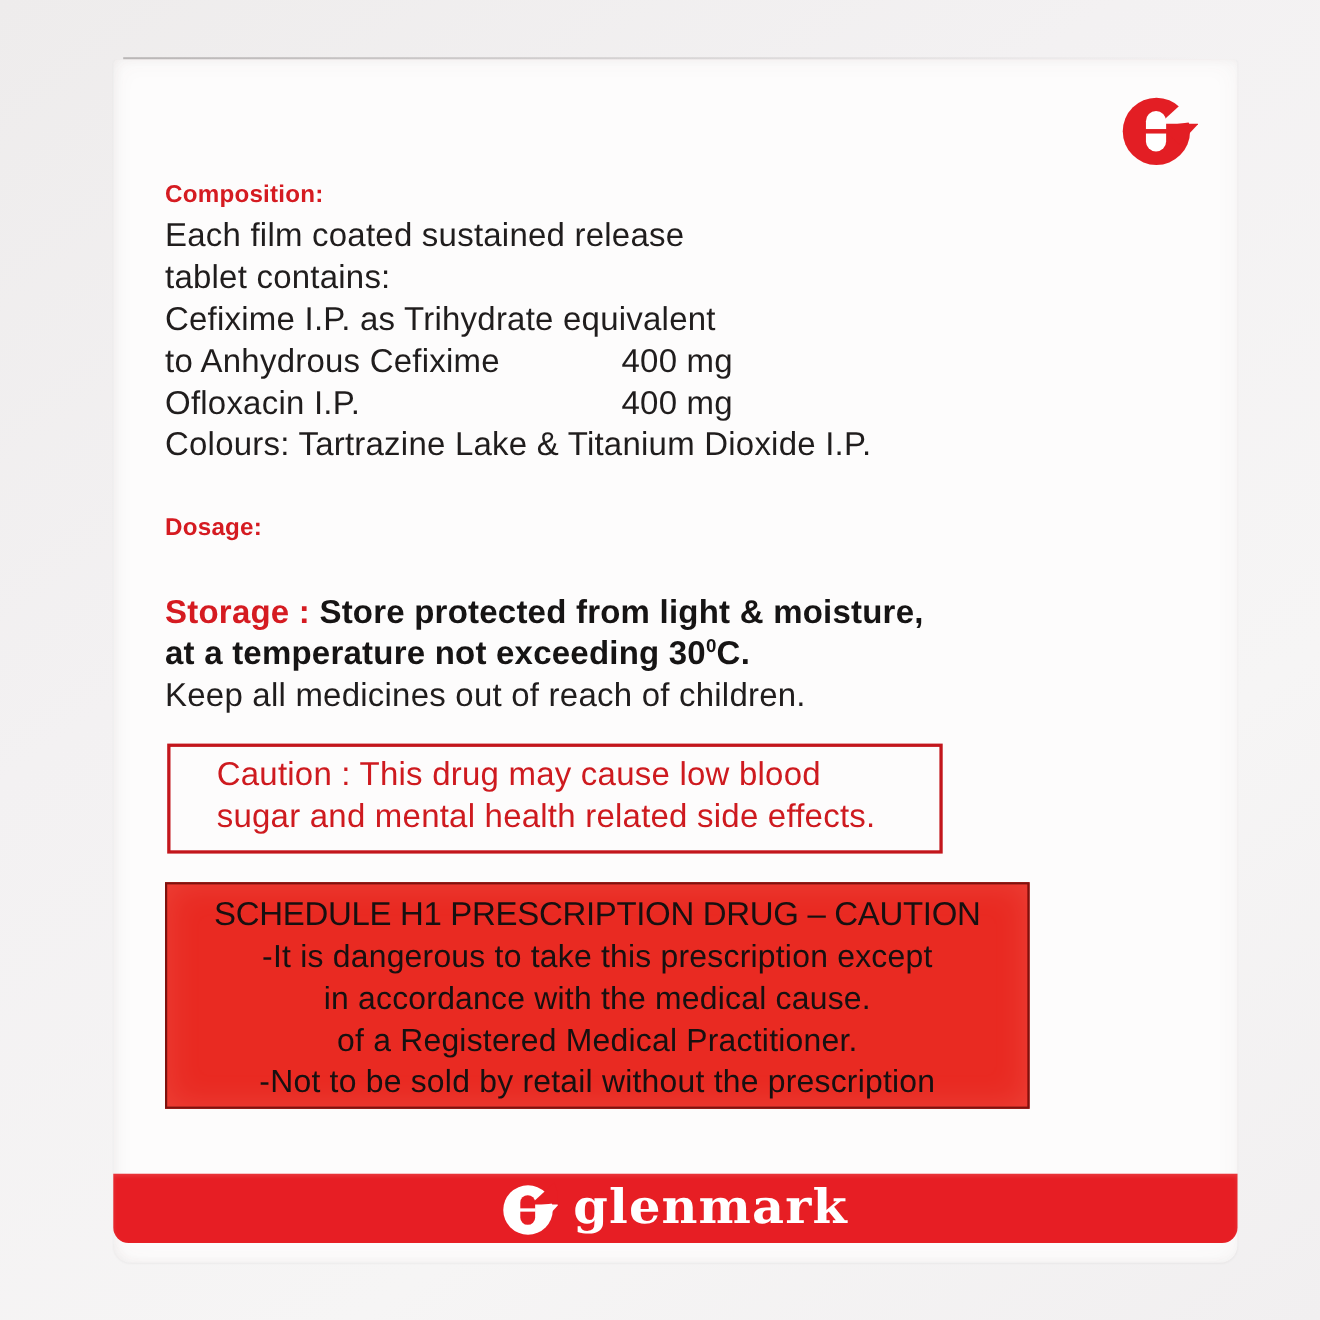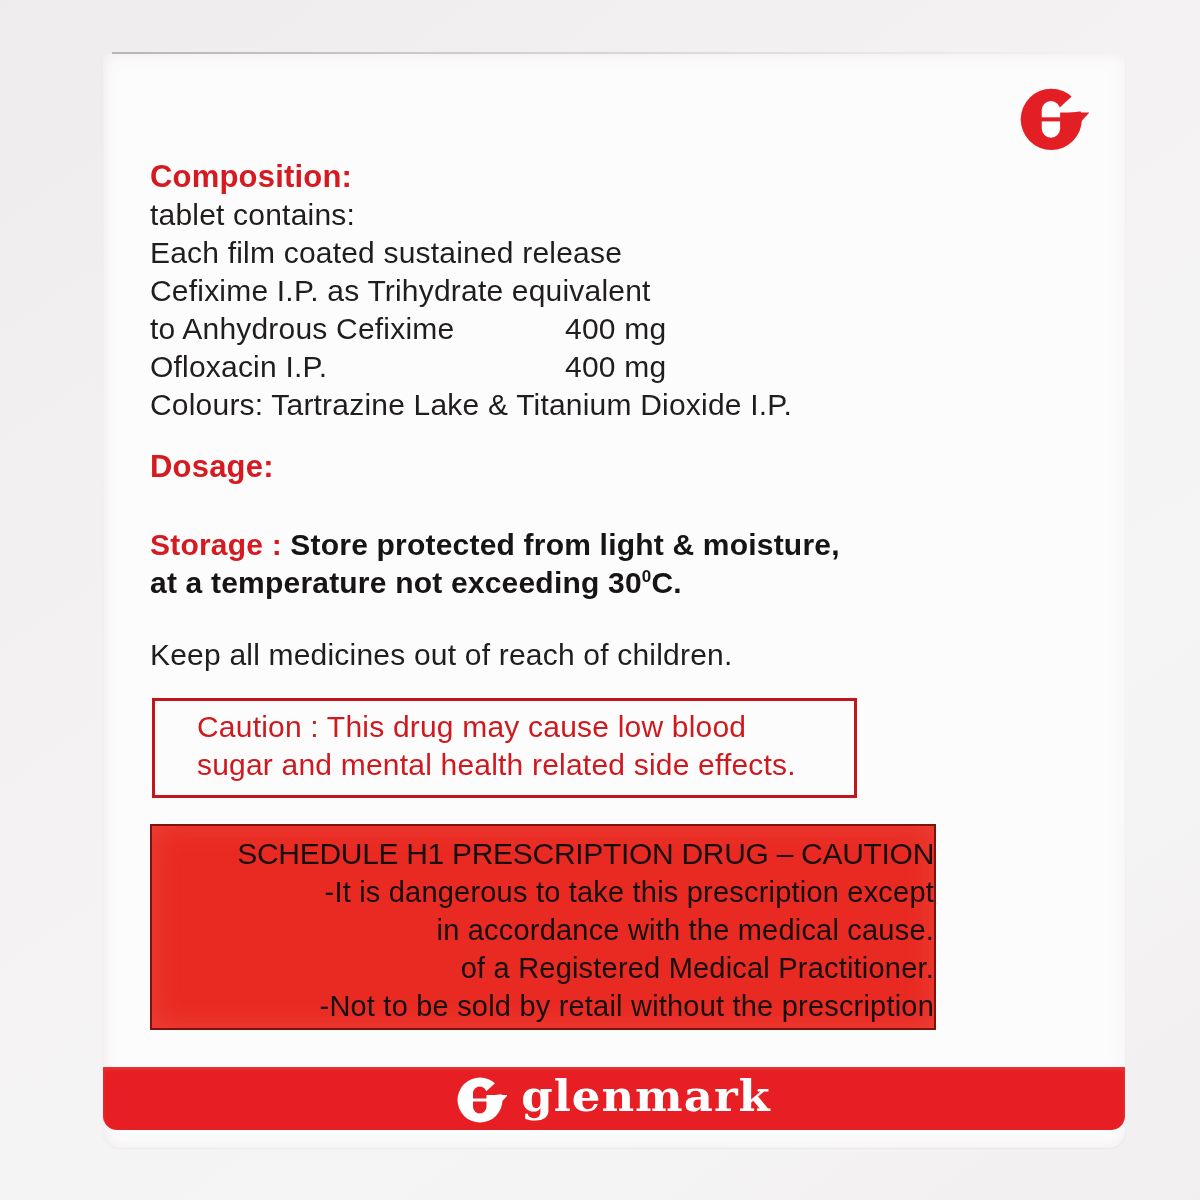--- a/index.html
+++ b/index.html
@@ -21,37 +21,37 @@
     position:absolute;left:103px;top:54px;width:1022px;height:1094px;
     background:#fdfcfc;
     border-radius:4px 4px 16px 16px;
     box-shadow:inset 0 0 22px rgba(90,70,70,.05), inset 3px 0 8px rgba(90,70,70,.05), 0 1px 2px rgba(0,0,0,.04);
   }
   .logo-top{position:absolute;right:36px;top:30px;width:70px;height:68px;}
   .content{
     position:absolute;left:47px;top:104px;width:940px;
     color:#201d1d;font-size:30px;line-height:38px;letter-spacing:.2px;
   }
-  .h-red{color:#d51b21;font-weight:bold;margin:0;font-size:31px;line-height:38px;}
+  .h-red{color:#d51b21;font-weight:bold;margin:0;font-size:22px;line-height:38px;}
   .line{position:relative;}
   .amount{position:absolute;left:415px;top:0;}
-  .sect-dosage{margin-top:24px;}
+  .sect-dosage{margin-top:36px;}
   .sect-storage{margin-top:40px;font-weight:bold;color:#161414;}
   .storage-label{color:#d51b21;font-weight:bold;}
   .deg{font-size:17px;vertical-align:super;line-height:0;}
-  .keep-line{margin-top:34px;}
+  .keep-line{}
   .caution-box{
     margin-top:24px;margin-left:2px;width:705px;height:100px;
     border:3px solid #c3161c;box-sizing:border-box;
     padding:7px 0 0 42px;color:#ce1a1f;
   }
   .schedule-box{
     margin-top:26px;width:786px;height:206px;box-sizing:border-box;
     background:#e92a22;border:2px solid #7e120e;
-    color:#171010;text-align:right;padding-top:9px;
+    color:#171010;text-align:center;padding-top:9px;
     box-shadow:inset 0 0 30px rgba(255,180,160,.18);
   }
   .schedule-title{font-size:30px;line-height:38px;letter-spacing:-.3px;}
   .schedule-line{font-size:29px;line-height:38px;}
   .footer-band{
     position:absolute;left:0;right:0;bottom:18px;height:63px;
     background:#e71e24;border-radius:0 0 14px 14px;
     display:flex;align-items:center;justify-content:center;gap:14px;
     box-shadow:inset 0 2px 4px rgba(255,255,255,.12);
   }
@@ -74,22 +74,22 @@
       <circle cx="46" cy="52" r="45" fill="#e31e24"></circle>
       <polygon points="46,46 94,2 106,38" fill="#fdfcfc"></polygon>
       <path d="M 50 42 L 102 42 L 76 70 Z" fill="#e31e24"></path>
       <rect x="32" y="25" width="27" height="54" rx="13.5" fill="#ffffff"></rect>
       <rect x="31" y="49" width="29" height="6" fill="#e31e24"></rect>
     </svg>
 
     <div class="content">
 
       <div class="h-red">Composition:</div>
+      <div class="line">Each film coated sustained release</div>
       <div class="line">tablet contains:</div>
-      <div class="line">Each film coated sustained release</div>
 
       <div class="line">Cefixime I.P. as Trihydrate equivalent</div>
       <div class="line">
         <span>to Anhydrous Cefixime</span>
         <span class="amount">400 mg</span>
       </div>
       <div class="line">
         <span>Ofloxacin I.P.</span>
         <span class="amount">400 mg</span>
       </div>

